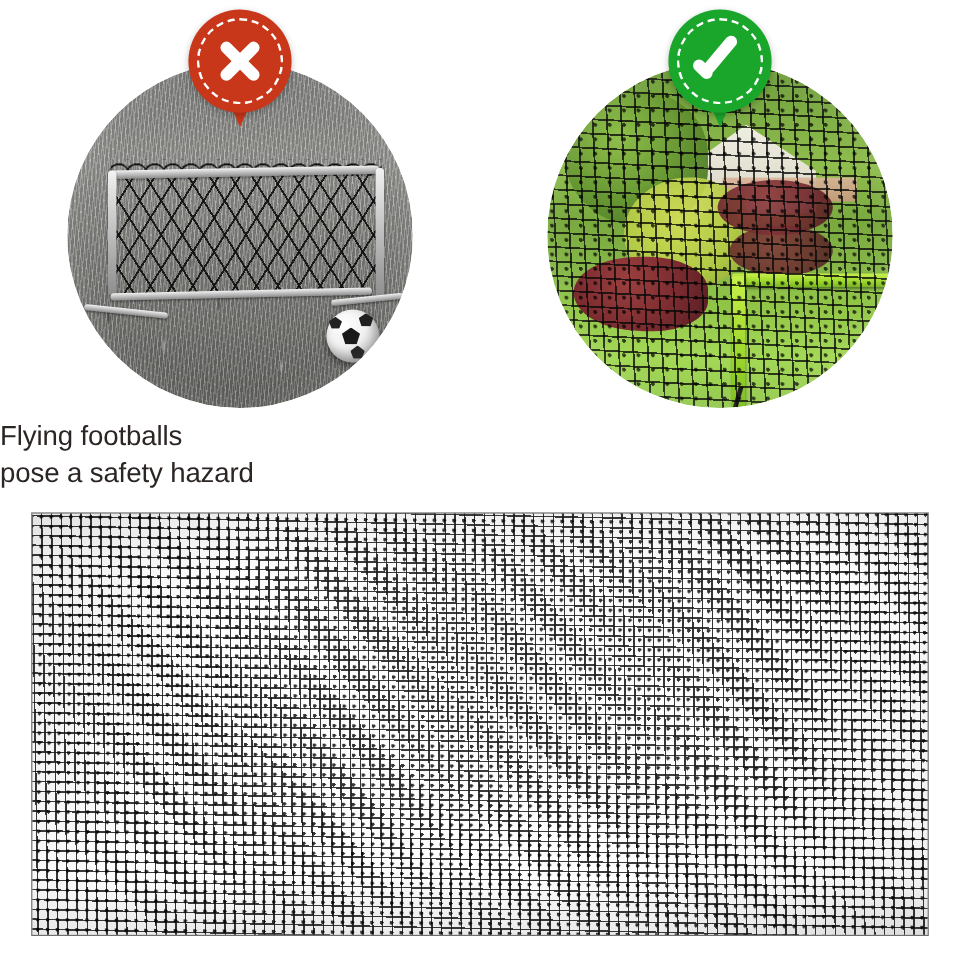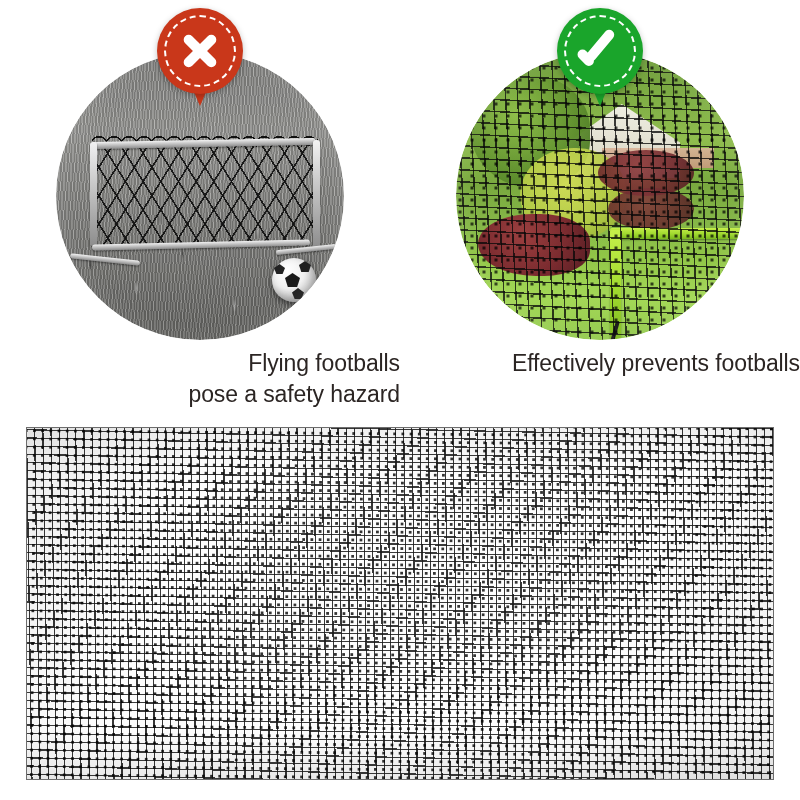--- a/index.html
+++ b/index.html
@@ -285,21 +285,21 @@
     border-radius: 5px;
     transform: rotate(-50deg);
     transform-origin: left center;
   }
 
   
   .caption {
     position: absolute;
     left: 0; right: 0;
     top: 348px;
-    text-align: right;
+    text-align: left;
     color: #2b2523;
     font-size: 23px;
     line-height: 1.33;
     font-weight: 400;
     letter-spacing: -0.1px;
   }
   .caption .cap-line { display: block; }
 
   
   .mesh-panel {
@@ -411,21 +411,20 @@
       </div>
 
       <div class="pin-badge pin-green">
         <div class="pin-tail"></div>
         <div class="pin-shape"></div>
         <div class="pin-dash"></div>
         <div class="glyph-check"></div>
       </div>
 
       <div class="caption">
-        <span class="cap-line">Effectively prevents footballs</span>
       </div>
     </div>
   </div>
 
   <div class="mesh-panel">
     <div class="mesh-layer-a"></div>
     <div class="mesh-layer-b"></div>
     <div class="mesh-layer-c"></div>
     <div class="mesh-shade"></div>
   </div>

